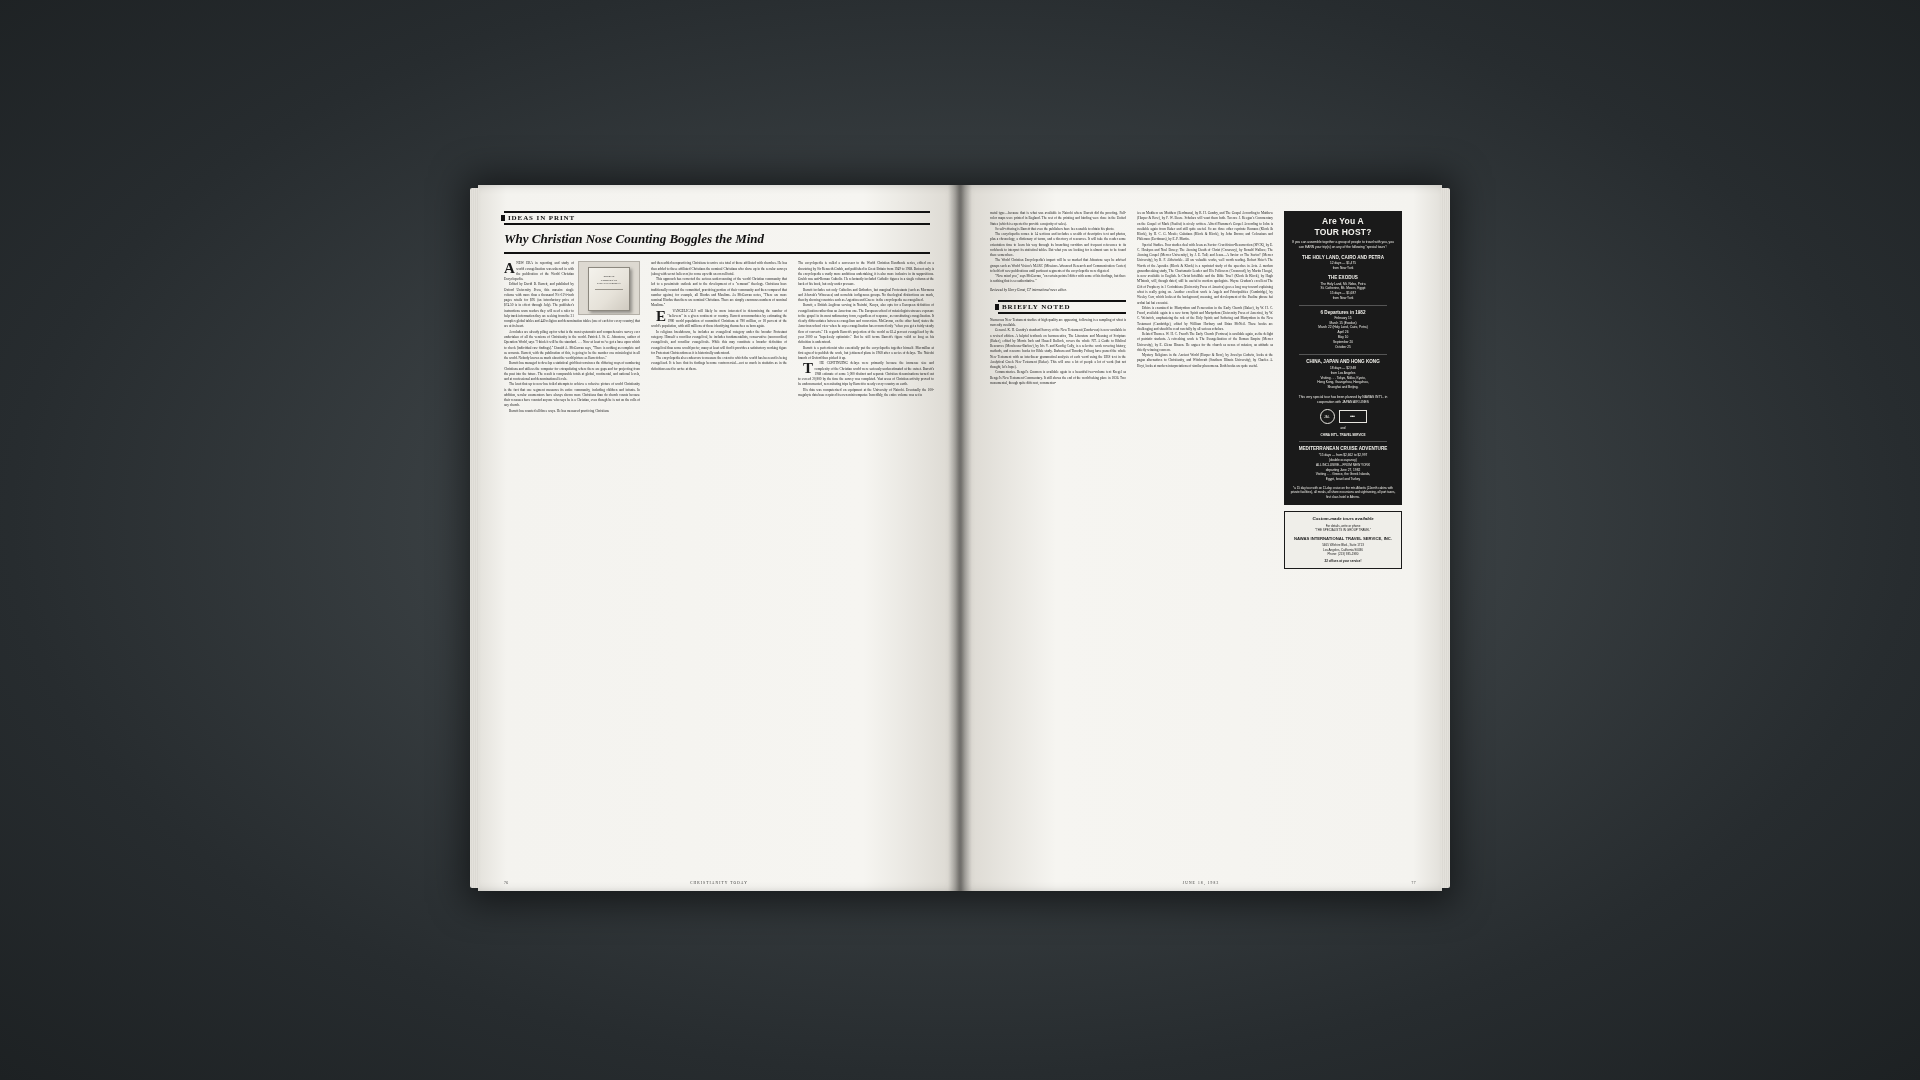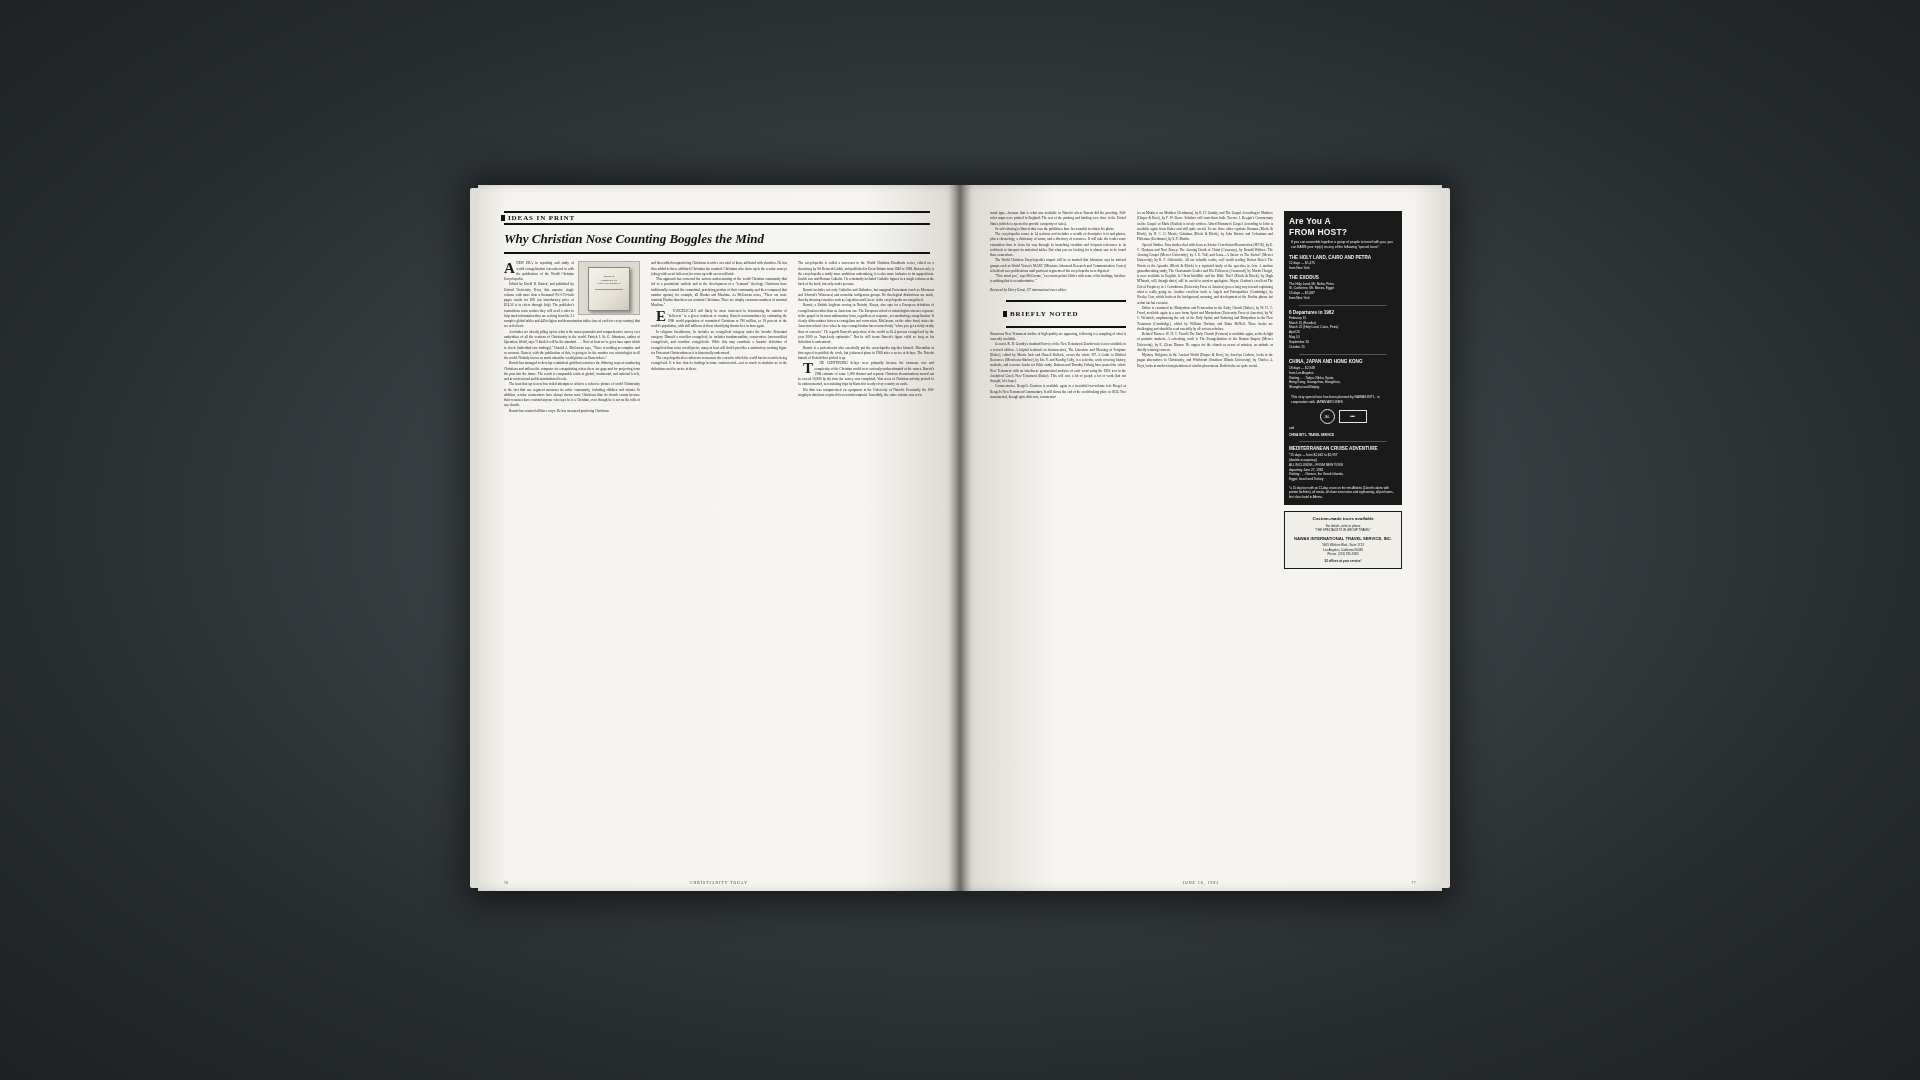--- a/index.html
+++ b/index.html
@@ -179,22 +179,22 @@
   }
   .figure .book .bline {
     position: absolute;
     left: 6px; right: 6px; top: 21px;
     border-top: 1px solid #9a968d;
   }
 
   .briefly-bar {
     border-top: 2px solid #111;
     border-bottom: 2px solid #111;
-    padding: 8px 0;
-    margin: 7px 0 4px 16px;
+    padding: 1px 0;
+    margin: 7px 0 4px 8px;
   }
   .italic-note {
     font-style: italic;
     font-size: 3.4px;
     line-height: 1.5;
     color: #1c1c1c;
     margin-top: 3px;
   }
 
   .folio {
@@ -218,20 +218,21 @@
 
   
   .ad-col {
     width: 118px;
     flex: 0 0 auto;
   }
   .ad {
     background: #1a1a1a;
     color: #f2f1ec;
     padding: 5px 5px 6px 5px;
+    text-align: center;
     font-family: "Liberation Sans", sans-serif;
   }
   .ad h2 {
     margin: 1px 0 1px 0;
     font-size: 8.5px;
     line-height: 1.12;
     letter-spacing: 0.2px;
     font-weight: bold;
   }
   .ad .blurb {
@@ -393,21 +394,21 @@
           <p class="first">ies on Matthew are Matthew (Eerdmans), by R. H. Gundry, and The Gospel According to Matthew (Harper &amp; Row), by F. W. Beare. Scholars will want them both. Terence J. Keegan's Commentary on the Gospel of Mark (Paulist) is nicely written. Alfred Plummer's Gospel According to John is available again from Baker and still quite useful. So are three other reprints: Romans (Klock &amp; Klock), by H. C. G. Moule; Galatians (Klock &amp; Klock), by John Brown; and Colossians and Philemon (Eerdmans), by E. P. Martin.</p>
           <p>Special Studies. Four studies deal with Jesus as Savior: Crucifixion-Resurrection (SPCK), by E. C. Hoskyns and Noel Davey; The Atoning Death of Christ (Crossway), by Ronald Wallace; The Atoning Gospel (Mercer University), by J. E. Tull; and Jesus—A Savior or The Savior? (Mercer University), by R. F. Aldwinckle. All are valuable works, well worth reading. Robert Shier's The Words of the Apostles (Klock &amp; Klock) is a reprinted study of the speeches in Acts. A modern groundbreaking study, The Charismatic Leader and His Followers (Crossroad), by Martin Hengel, is now available in English. Is Christ Infallible and the Bible True? (Klock &amp; Klock), by Hugh M'Intosh, will, though dated, still be useful to modern apologists. Wayne Grudem's excellent The Gift of Prophecy in 1 Corinthians (University Press of America) goes a long way toward explaining what is really going on. Another excellent work is Angels and Principalities (Cambridge), by Wesley Carr, which looks at the background, meaning, and development of the Pauline phrase hai archai kai hai exousiai.</p>
           <p>Ethics is examined in: Martyrdom and Persecution in the Early Church (Baker), by W. H. C. Frend, available again in a new form; Spirit and Martyrdom (University Press of America), by W. C. Weinrich, emphasizing the role of the Holy Spirit; and Suffering and Martyrdom in the New Testament (Cambridge), edited by William Horbury and Brian McNeil. These books are challenging and should be read carefully by all serious scholars.</p>
           <p>Related Themes. W. H. C. Frend's The Early Church (Fortress) is available again, as the delight of patristic students. A refreshing work is The Evangelization of the Roman Empire (Mercer University), by E. Glenn Hinson. He argues for the church as nexus of mission, an attitude as chiefly winning concern.</p>
           <p>Mystery Religions in the Ancient World (Harper &amp; Row), by Joscelyn Godwin, looks at the pagan alternatives to Christianity, and Witchcraft (Southern Illinois University), by Charles A. Hoyt, looks at modern interpretations of similar phenomena. Both books are quite useful.</p>
         </div>
 
         <div class="ad-col">
           <div class="ad">
             <h2>Are You A</h2>
-            <h2>FROM HOST?</h2>
+            <h2>TOUR HOST?</h2>
             <div class="blurb">If you can assemble together a group of people to travel with you, you can EARN your trip(s) on any of the following "special tours":</div>
 
             <div class="tour-name">THE HOLY LAND, CAIRO AND PETRA</div>
             <div class="tour-detail" style="white-space:pre-line">12 days — $1,475
 from New York</div>
 
             <div class="tour-name">THE EXODUS</div>
             <div class="tour-detail" style="white-space:pre-line">The Holy Land, Mt. Nebo, Petra
 St. Catherine, Mt. Moses, Egypt
 15 days — $1,687

